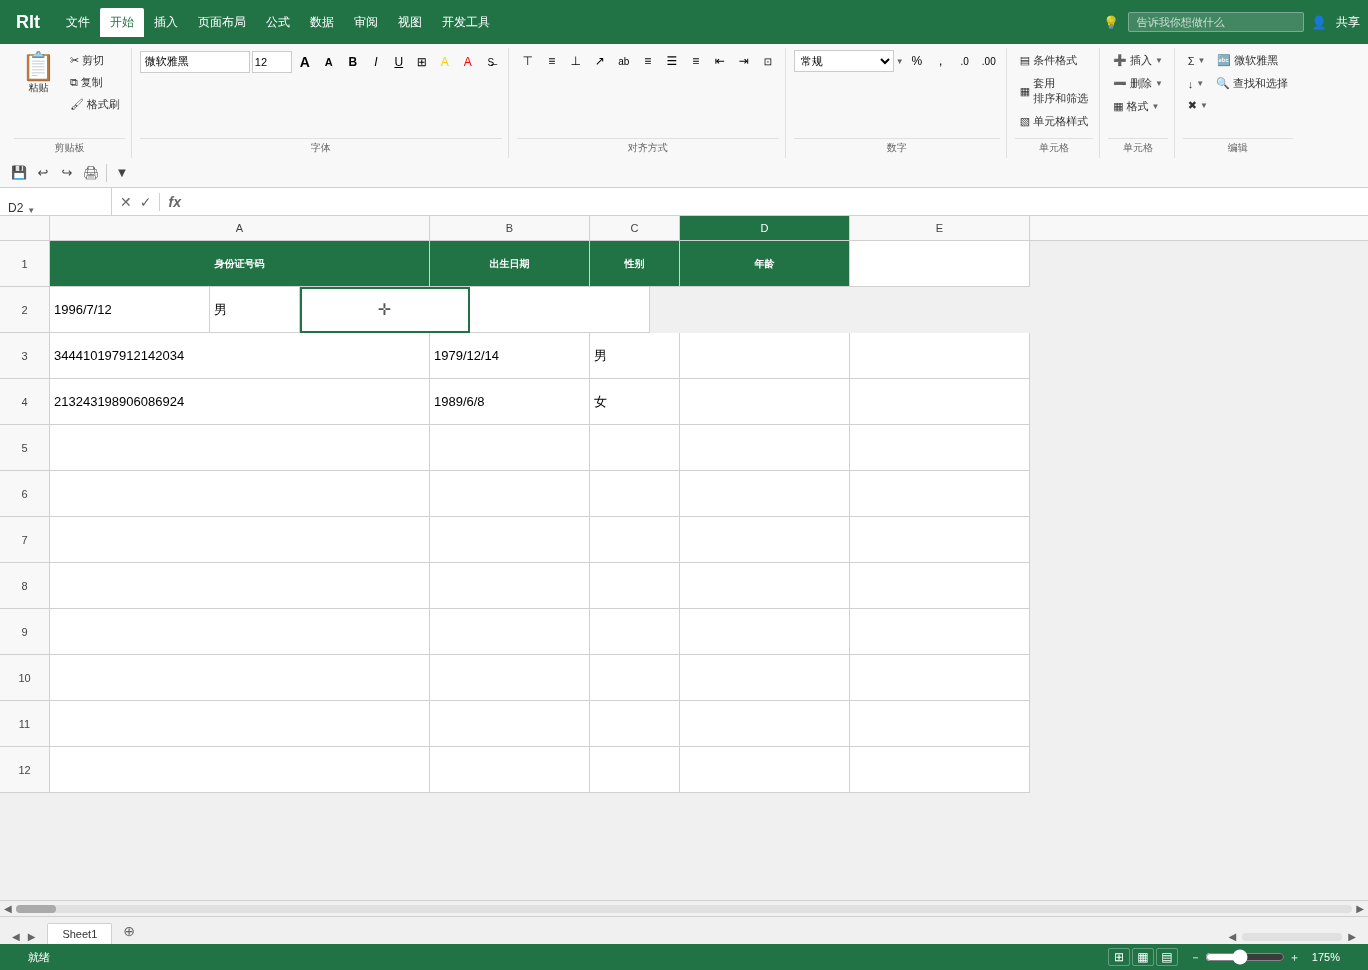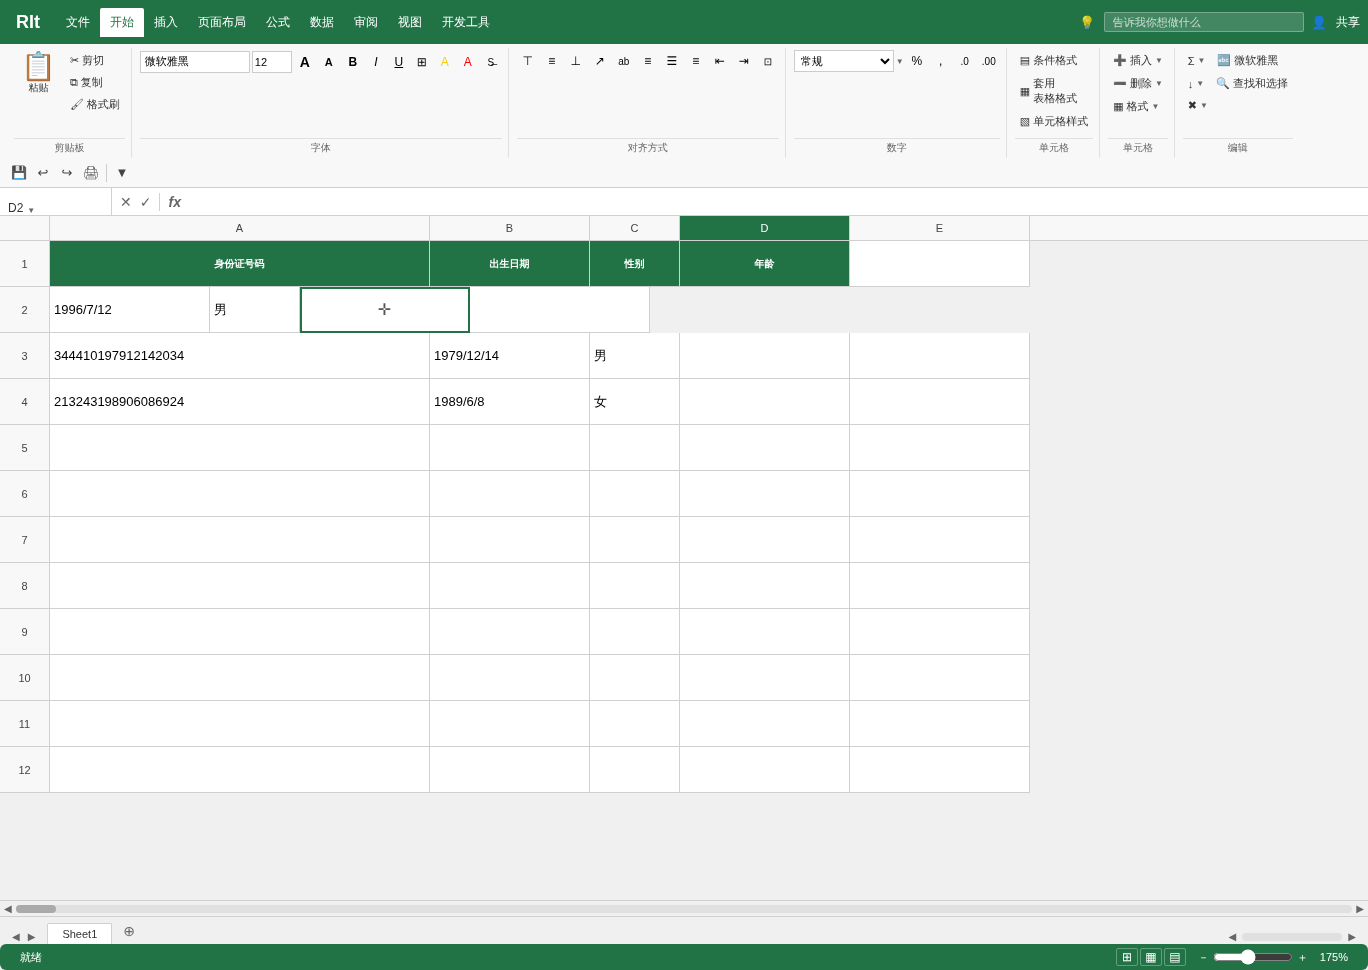--- a/index.html
+++ b/index.html
@@ -41,21 +41,21 @@
       color: white;
       font-size: 12px;
     }
     .search-box {
       background: rgba(255,255,255,0.15);
       border: 1px solid rgba(255,255,255,0.3);
       color: white;
       padding: 3px 24px 3px 8px;
       font-size: 11px;
       border-radius: 2px;
-      width: 200px;
+      width: 176px;
     }
     .search-box::placeholder { color: rgba(255,255,255,0.7); }
     .ribbon-groups {
       display: flex;
       align-items: stretch;
       gap: 2px;
     }
     .ribbon-group {
       display: flex;
       flex-direction: column;
@@ -343,25 +343,24 @@
       cursor: pointer;
       color: #666;
     }
 
     
     .status-bar {
       background: #217346;
       height: 26px;
       display: flex;
       align-items: center;
-      padding: 0 20px;
+      padding: 0 28px;
       color: white;
       font-size: 11px;
       justify-content: space-between;
-      border-radius: 6px;
     }
     .status-right {
       display: flex;
       align-items: center;
       gap: 12px;
     }
     .view-btns {
       display: flex;
       gap: 2px;
     }
@@ -559,21 +558,21 @@
 
         <div class="ribbon-group">
           <div class="ribbon-group-content" style="flex-direction: column; gap: 2px;">
             <div class="ribbon-btn-small">
               <span>▤</span>
               <span>条件格式</span>
             </div>
             <div class="ribbon-btn-small">
               <span>▦</span>
               <span style="white-space:pre;">套用
-表格格式</span>
+排序和筛选</span>
             </div>
             <div class="ribbon-btn-small">
               <span>▧</span>
               <span>单元格样式</span>
             </div>
           </div>
           <div class="ribbon-group-label">单元格</div>
         </div>
 
         <div class="ribbon-group">

